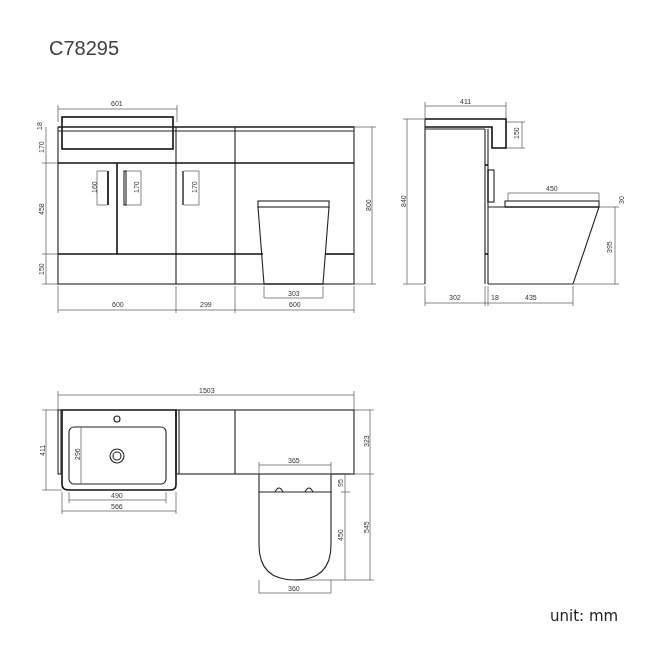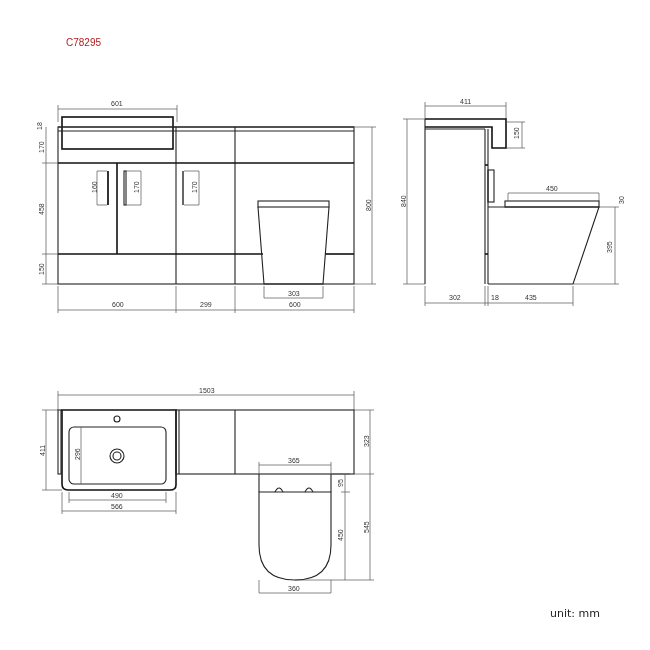--- a/index.html
+++ b/index.html
@@ -1,18 +1,18 @@
 <!DOCTYPE html>
 <html><head>
 <meta charset="utf-8">
 <style>
   html, body { margin:0; padding:0; background:#ffffff; }
   body { width:650px; height:650px; position:relative; overflow:hidden; font-family:"Liberation Sans", sans-serif; }
-  .code { position:absolute; left:66px; top:37px; font-size:10px; color:#b91c1c; }
-  .unit { position:absolute; left:550px; top:607px; font-size:11px; color:#222; font-family:"DejaVu Sans", sans-serif; }
+  .code { position:absolute; left:49px; top:37px; font-size:20px; color:#404040; }
+  .unit { position:absolute; left:550px; top:607px; font-size:15px; color:#222; font-family:"DejaVu Sans", sans-serif; }
   svg { position:absolute; left:0; top:0; }
   .dim { font-size:7px; fill:#333; font-family:"Liberation Sans", sans-serif; }
   .ln { stroke:#222; stroke-width:1.1; fill:none; }
   .thk { stroke:#111; stroke-width:1.6; fill:none; }
   .dl { stroke:#555; stroke-width:0.7; fill:none; }
 </style>
 </head>
 <body>
 
 <div class="code">C78295</div>

